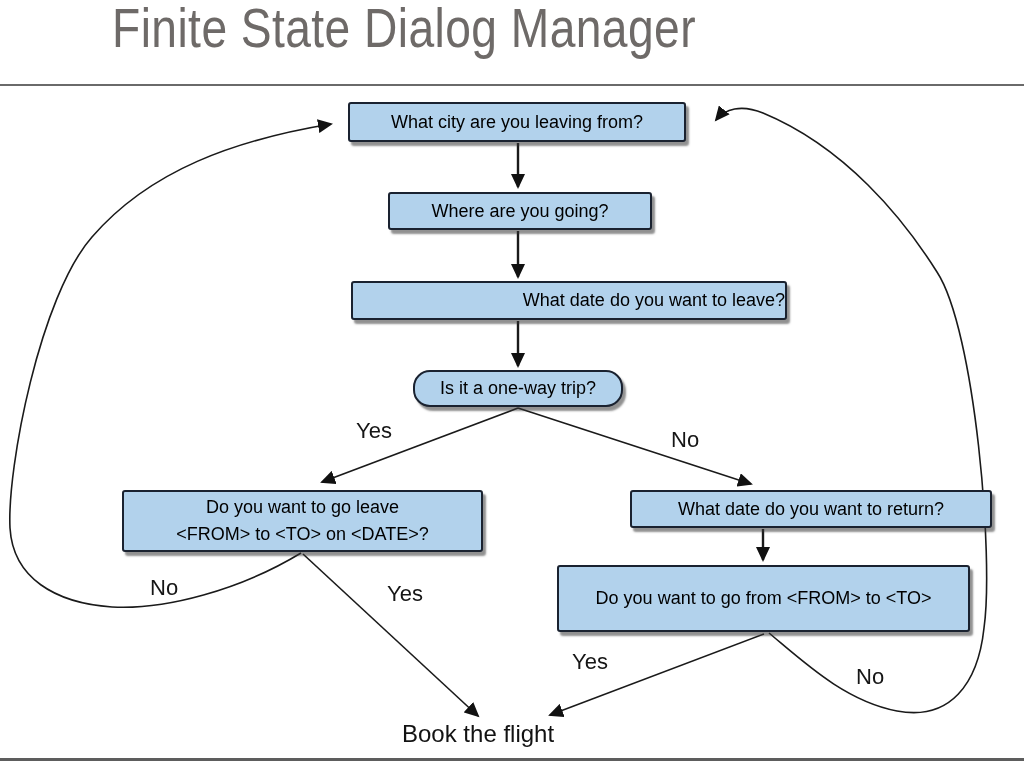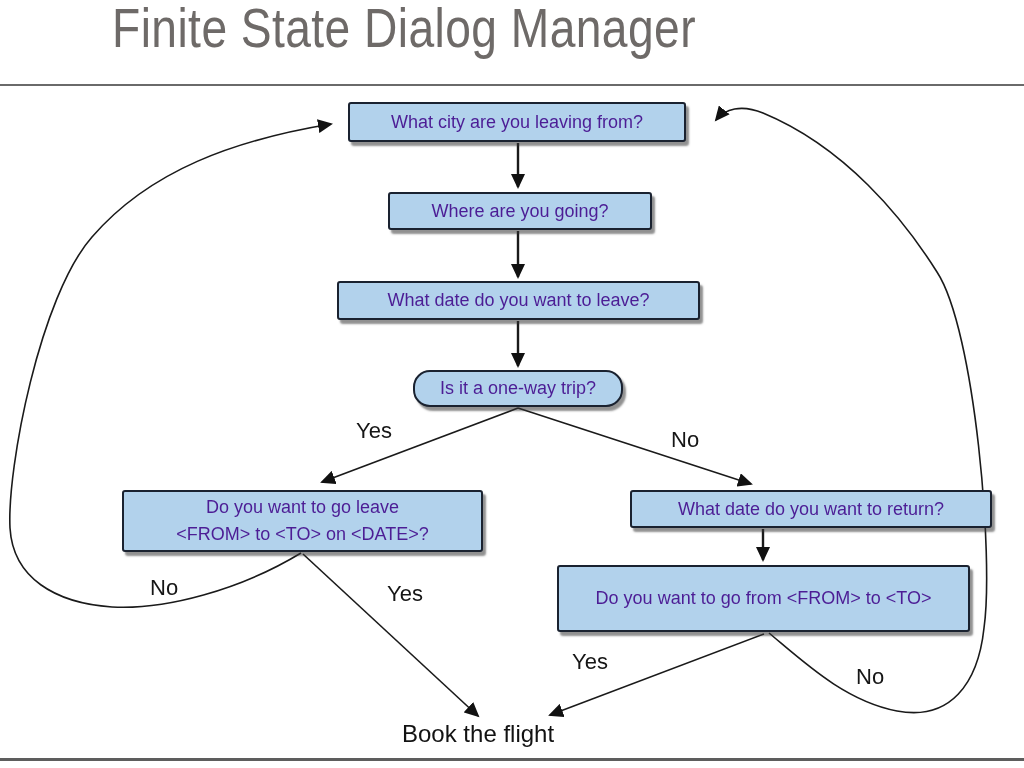--- a/index.html
+++ b/index.html
@@ -19,26 +19,26 @@
   .rule-bottom{top:758px;height:3px;background:#5d5d5d;}
 
   .connectors{position:absolute;left:0;top:0;width:1024px;height:768px;}
 
   .node{
     position:absolute;box-sizing:border-box;
     background:#b2d2ec;
     border:2px solid #1a2230;border-radius:3px;
     box-shadow:3px 4px 2px rgba(55,55,55,0.55);
     display:flex;flex-direction:column;align-items:center;justify-content:center;
-    font-size:18px;line-height:1.5;color:#4c1d95;
+    font-size:18px;line-height:1.5;color:#000000;
     text-align:center;white-space:nowrap;
   }
   #n1{left:348px;top:102px;width:338px;height:40px;}
   #n2{left:388px;top:192px;width:264px;height:38px;}
-  #n3{left:337px;top:281px;width:363px;height:39px;}
+  #n3{left:351px;top:281px;width:436px;height:39px;align-items:flex-end;}
   #n4{left:413px;top:370px;width:210px;height:37px;border-radius:17px;}
   #n5{left:122px;top:490px;width:361px;height:62px;}
   #n6{left:583px;top:490px;width:362px;height:38px;margin-left:47px;}
   #n7{left:557px;top:565px;width:413px;height:67px;align-items:center;}
 
   .edge-label{
     position:absolute;font-size:22px;color:#161616;line-height:1;
   }
   #lbl-oneway-yes{left:356px;top:420px;}
   #lbl-oneway-no{left:671px;top:429px;}

